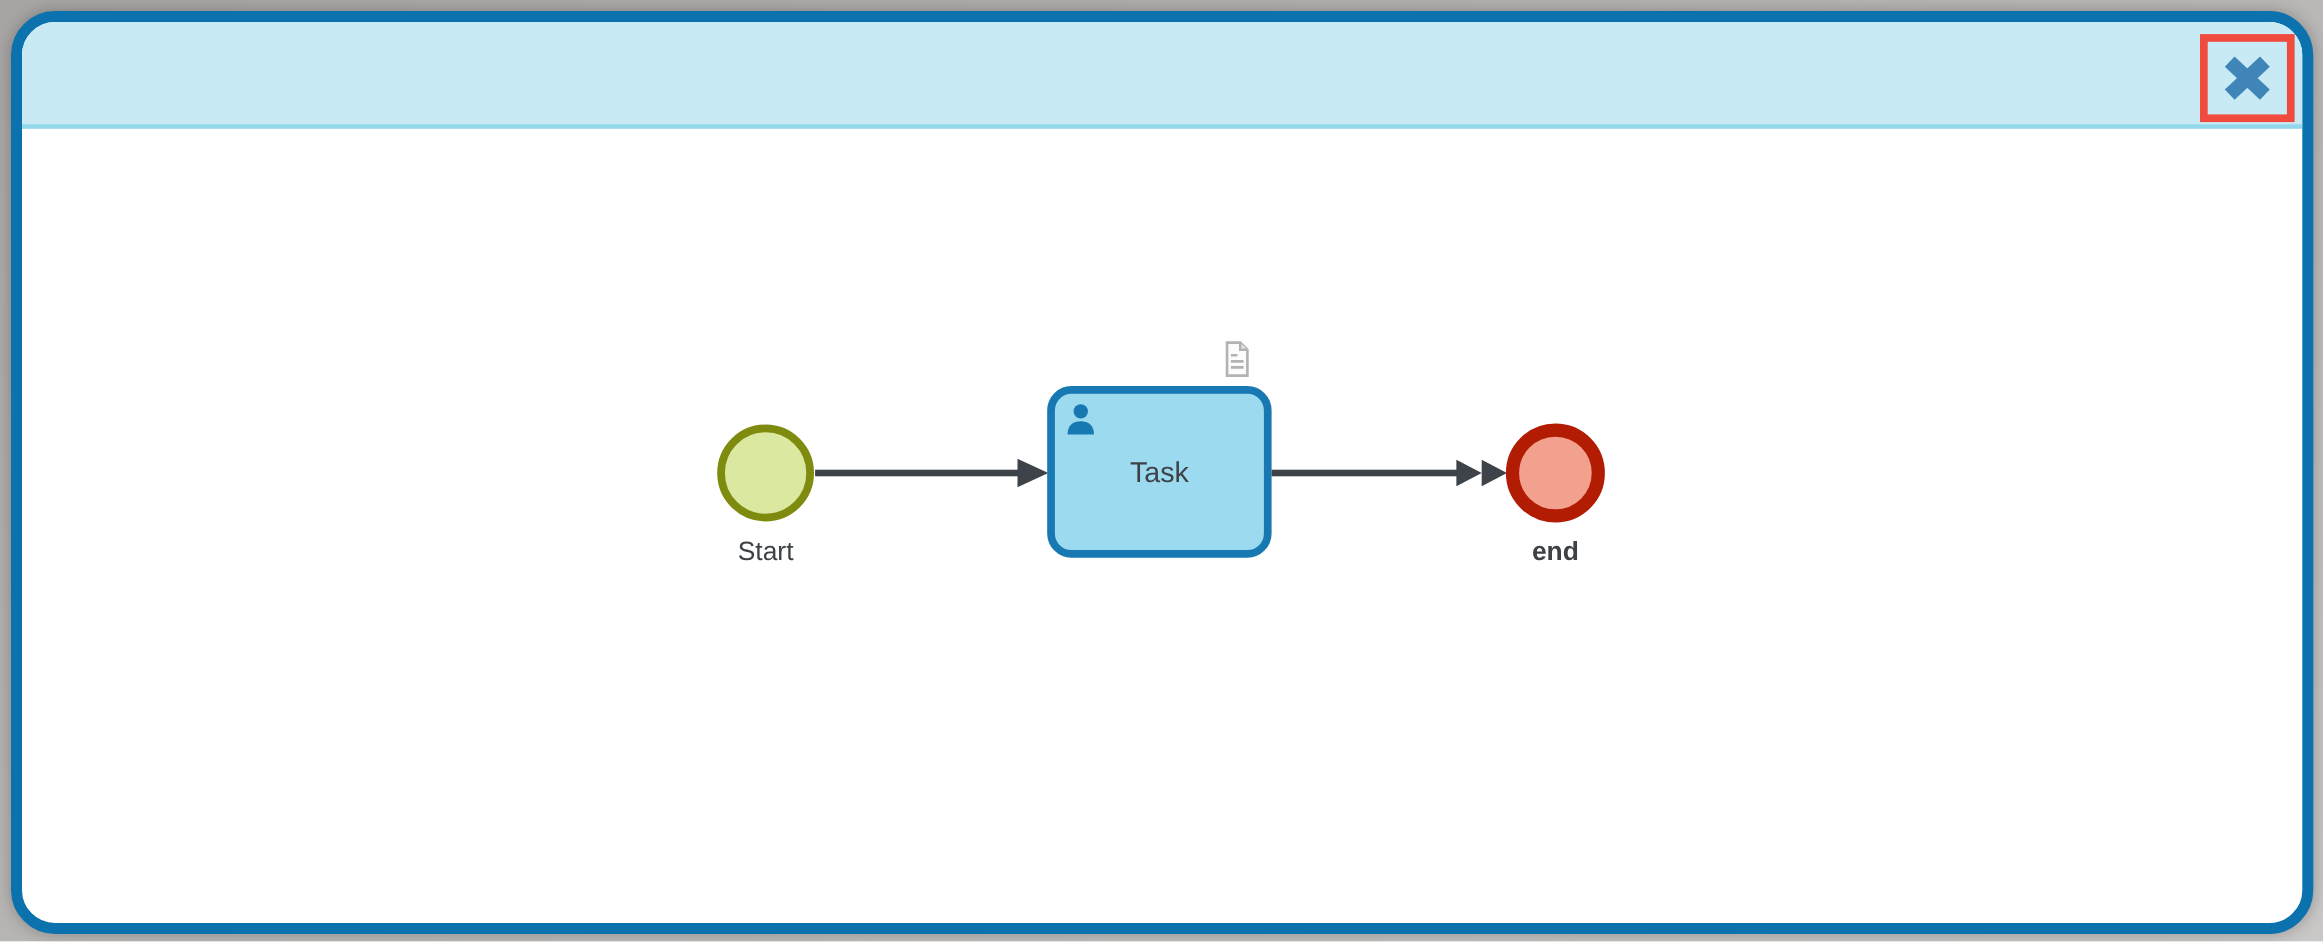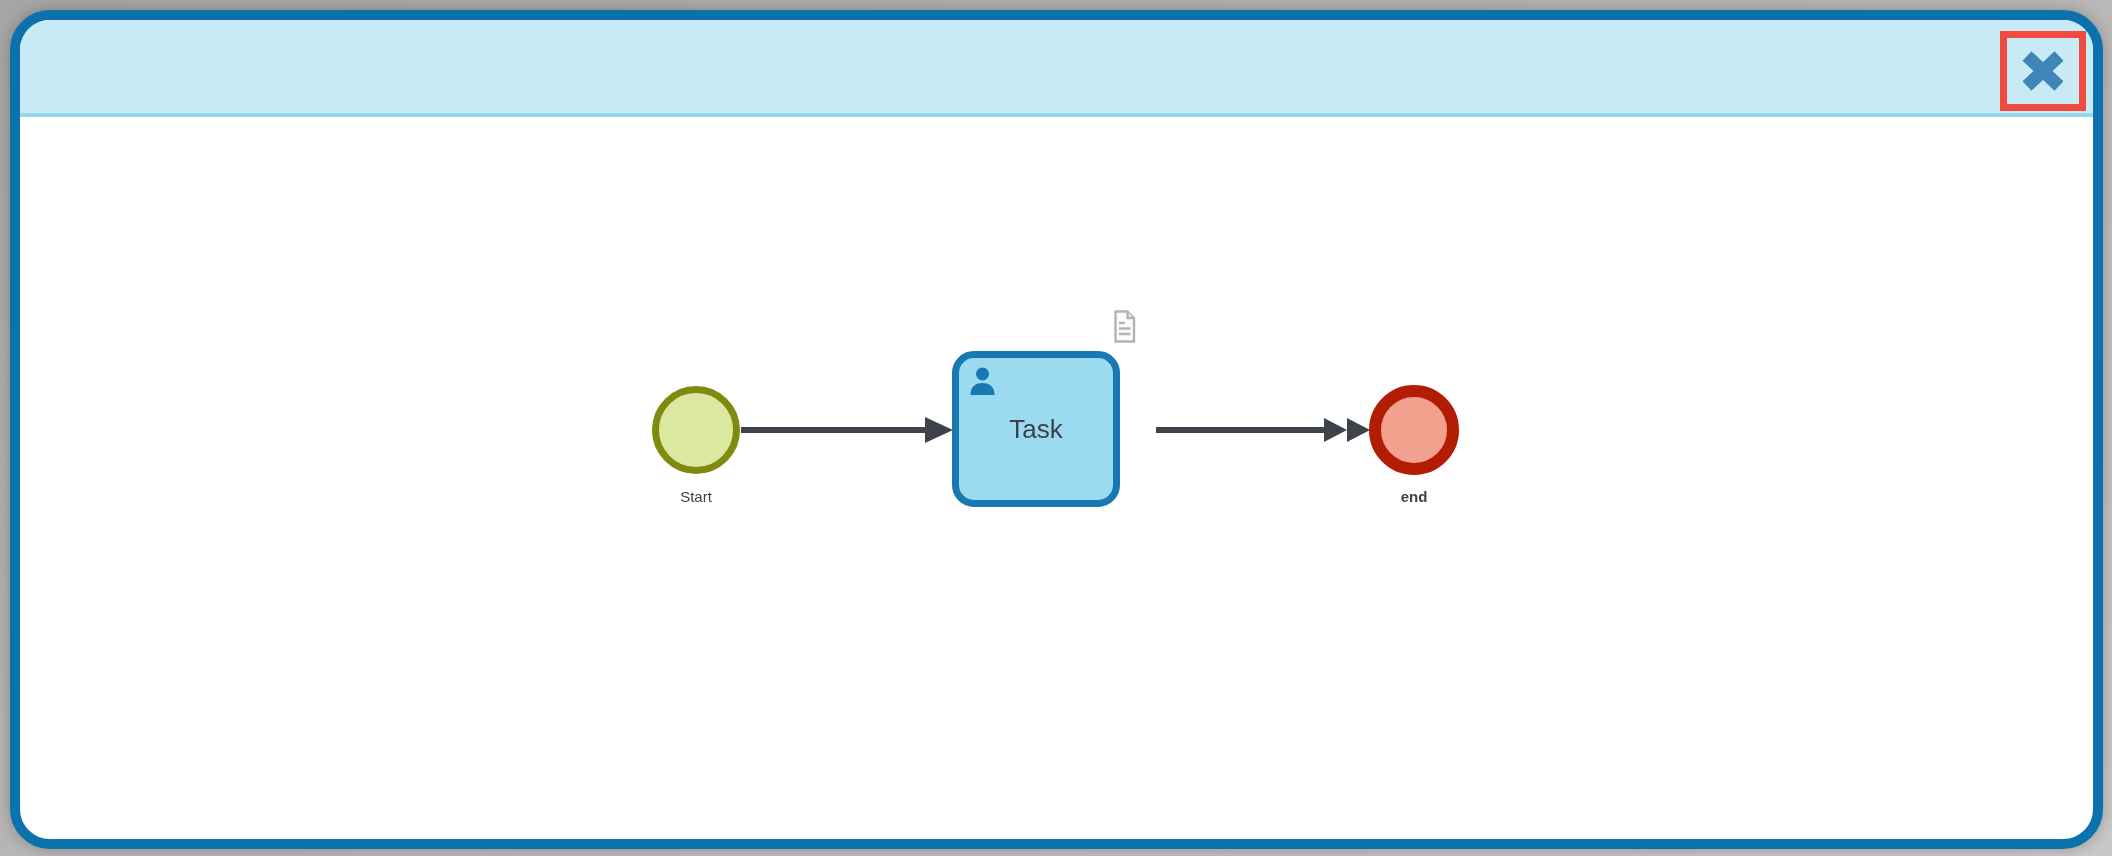--- a/index.html
+++ b/index.html
@@ -42,21 +42,21 @@
   .modal-body {
     position: relative;
     height: calc(100% - 97px);
   }
   .canvas { position: absolute; inset: 0; }
 
   .node-label {
     position: absolute;
     width: 140px;
     text-align: center;
-    font-size: 15px;
+    font-size: 24px;
     color: var(--label-text, #3d4247);
   }
   .start-event {
     position: absolute;
     left: 632px; top: 269px;
     width: 88px; height: 88px;
     box-sizing: border-box;
     border-radius: 50%;
     background: var(--start-fill, #dbe8a0);
     border: 7px solid var(--start-stroke, #7f8b0f);
@@ -66,21 +66,21 @@
     left: 1349px; top: 268px;
     width: 90px; height: 90px;
     box-sizing: border-box;
     border-radius: 50%;
     background: var(--end-fill, #f2a18f);
     border: 12px solid var(--end-stroke, #b11c02);
   }
   .task-node {
     position: absolute;
     left: 932px; top: 234px;
-    width: 168px; height: 156px;
+    width: 204px; height: 156px;
     box-sizing: border-box;
     background: var(--task-fill, #9cdaef);
     border: 7px solid var(--task-stroke, #1878b2);
     border-radius: 22px;
     display: flex; align-items: center; justify-content: center;
   }
   .task-label {
     font-size: 26px;
     color: var(--label-text, #3d4247);
   }

